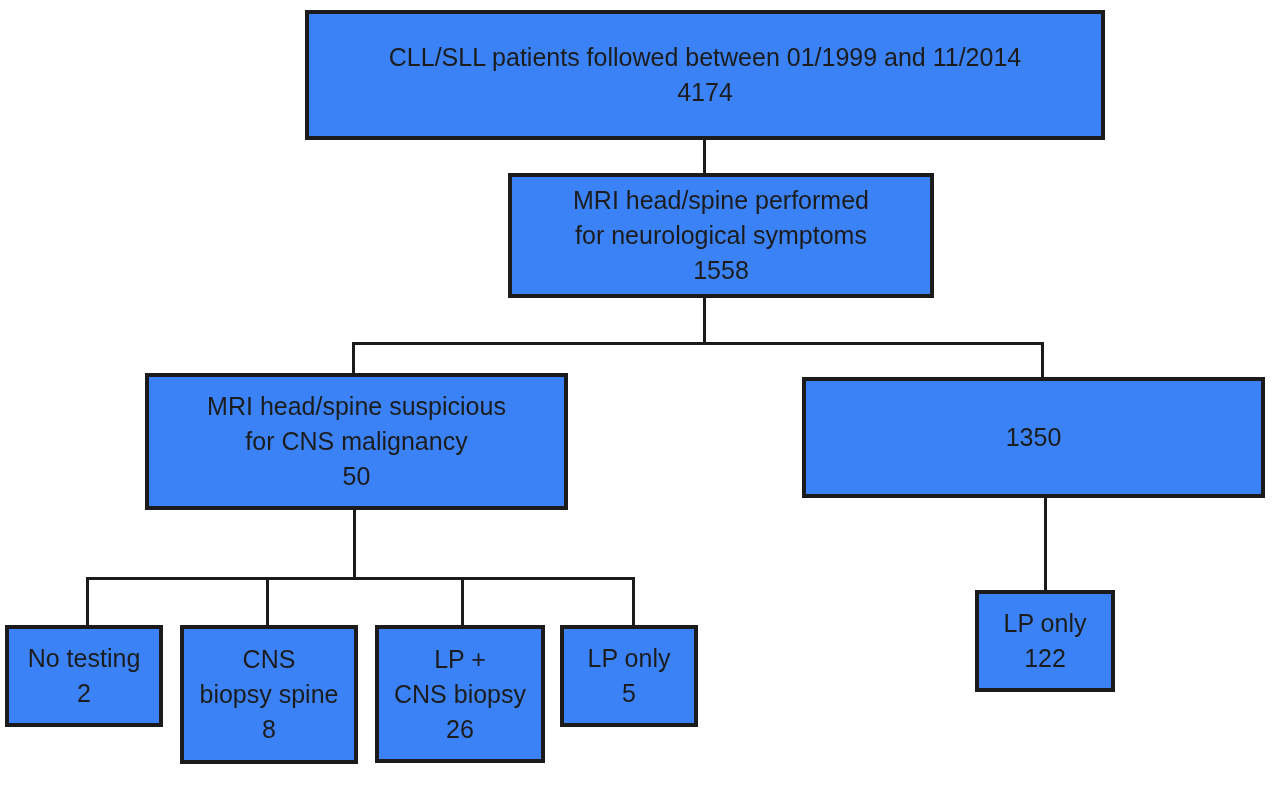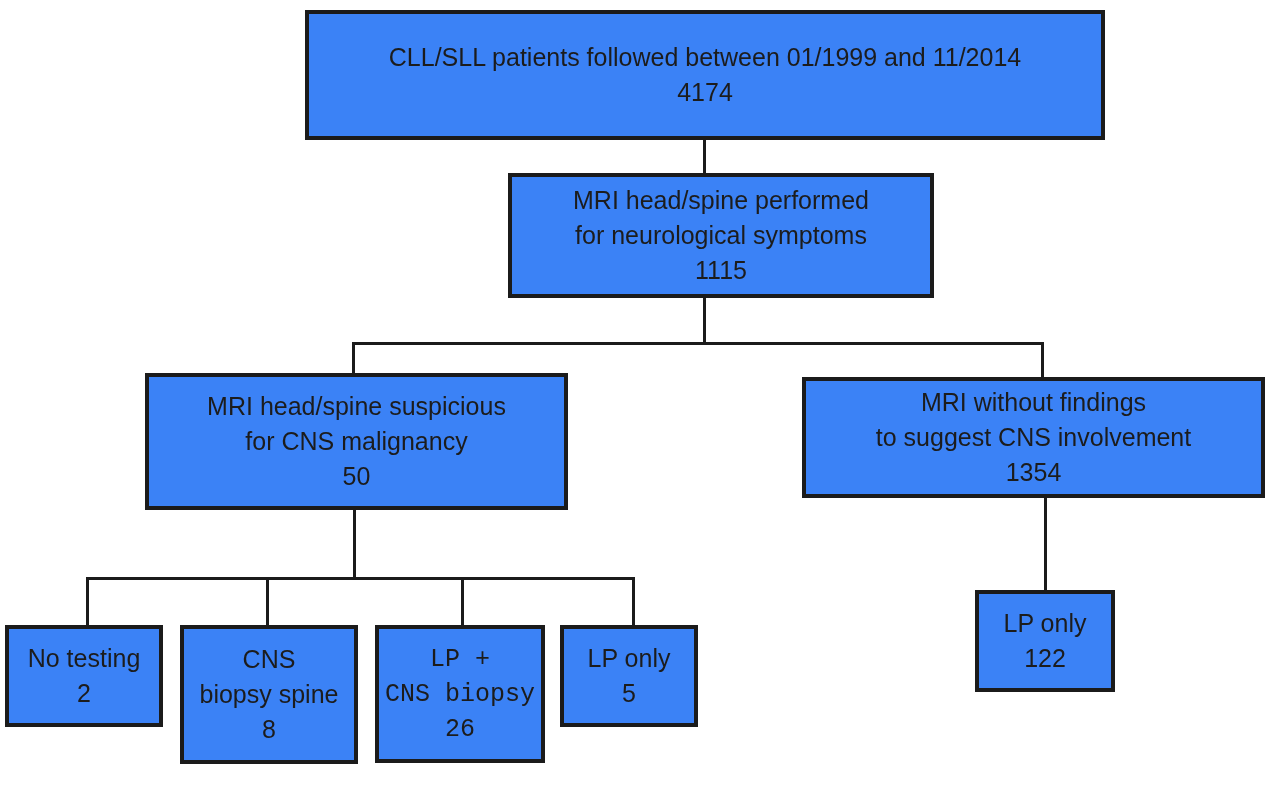--- a/index.html
+++ b/index.html
@@ -37,21 +37,21 @@
     background: #1b1b1b;
   }
 
   
   #n-total        { left: 305px; top: 10px;  width: 800px; height: 130px; }
   #n-mri          { left: 492px; top: 173px; width: 426px; height: 125px; margin-left: 16px; }
   #n-suspicious   { left: 145px; top: 373px; width: 423px; height: 137px; }
   #n-nofindings   { left: 802px; top: 377px; width: 463px; height: 121px; }
   #n-notesting    { left: 5px;   top: 625px; width: 158px; height: 102px; }
   #n-cnsbiopsy    { left: 180px; top: 625px; width: 178px; height: 139px; }
-  #n-lpcnsbiopsy  { left: 375px; top: 625px; width: 170px; height: 138px; font-family: Liberation Mono, monospace; }
+  #n-lpcnsbiopsy  { left: 375px; top: 625px; width: 170px; height: 138px; }
   #n-lponly       { left: 560px; top: 625px; width: 138px; height: 102px; }
   #n-lponly2     { left: 975px; top: 590px; width: 140px; height: 102px; }
 
   
   #c-v1  { left: 703px;  top: 140px; width: 3px;   height: 33px; }
   #c-v2  { left: 703px;  top: 298px; width: 3px;   height: 45px; }
   #c-h1  { left: 352px;  top: 342px; width: 692px; height: 3px;  }
   #c-v3  { left: 352px;  top: 342px; width: 3px;   height: 31px; }
   #c-v4  { left: 1041px; top: 342px; width: 3px;   height: 35px; }
   #c-v5  { left: 353px;  top: 502px; width: 3px;   height: 76px; }
@@ -81,33 +81,31 @@
   <div class="line" id="c-v10"></div>
 
   <div class="node" id="n-total">
     <div class="label">CLL/SLL patients followed between 01/1999 and 11/2014</div>
     <div class="value">4174</div>
   </div>
 
   <div class="node" id="n-mri">
     <div class="label">MRI head/spine performed
 for neurological symptoms</div>
-    <div class="value">1115</div>
+    <div class="value">1558</div>
   </div>
 
   <div class="node" id="n-suspicious">
     <div class="label">MRI head/spine suspicious
 for CNS malignancy</div>
     <div class="value">50</div>
   </div>
 
   <div class="node" id="n-nofindings">
-    <div class="label">MRI without findings
-to suggest CNS involvement</div>
-    <div class="value">1354</div>
+    <div class="value">1350</div>
   </div>
 
   <div class="node" id="n-notesting">
     <div class="label">No testing</div>
     <div class="value">2</div>
   </div>
 
   <div class="node" id="n-cnsbiopsy">
     <div class="label">CNS
 biopsy spine</div>

